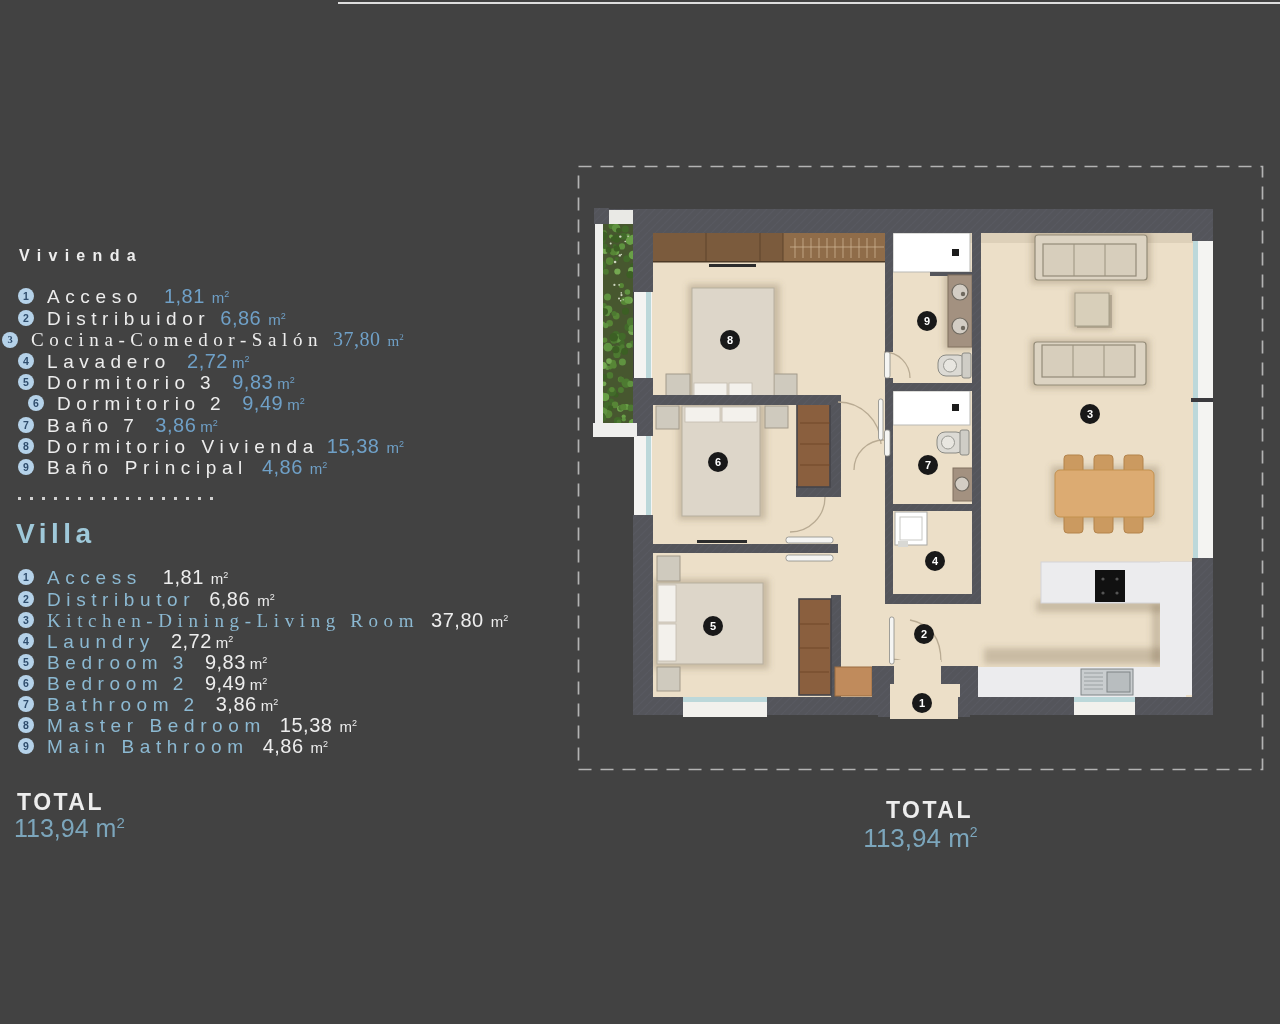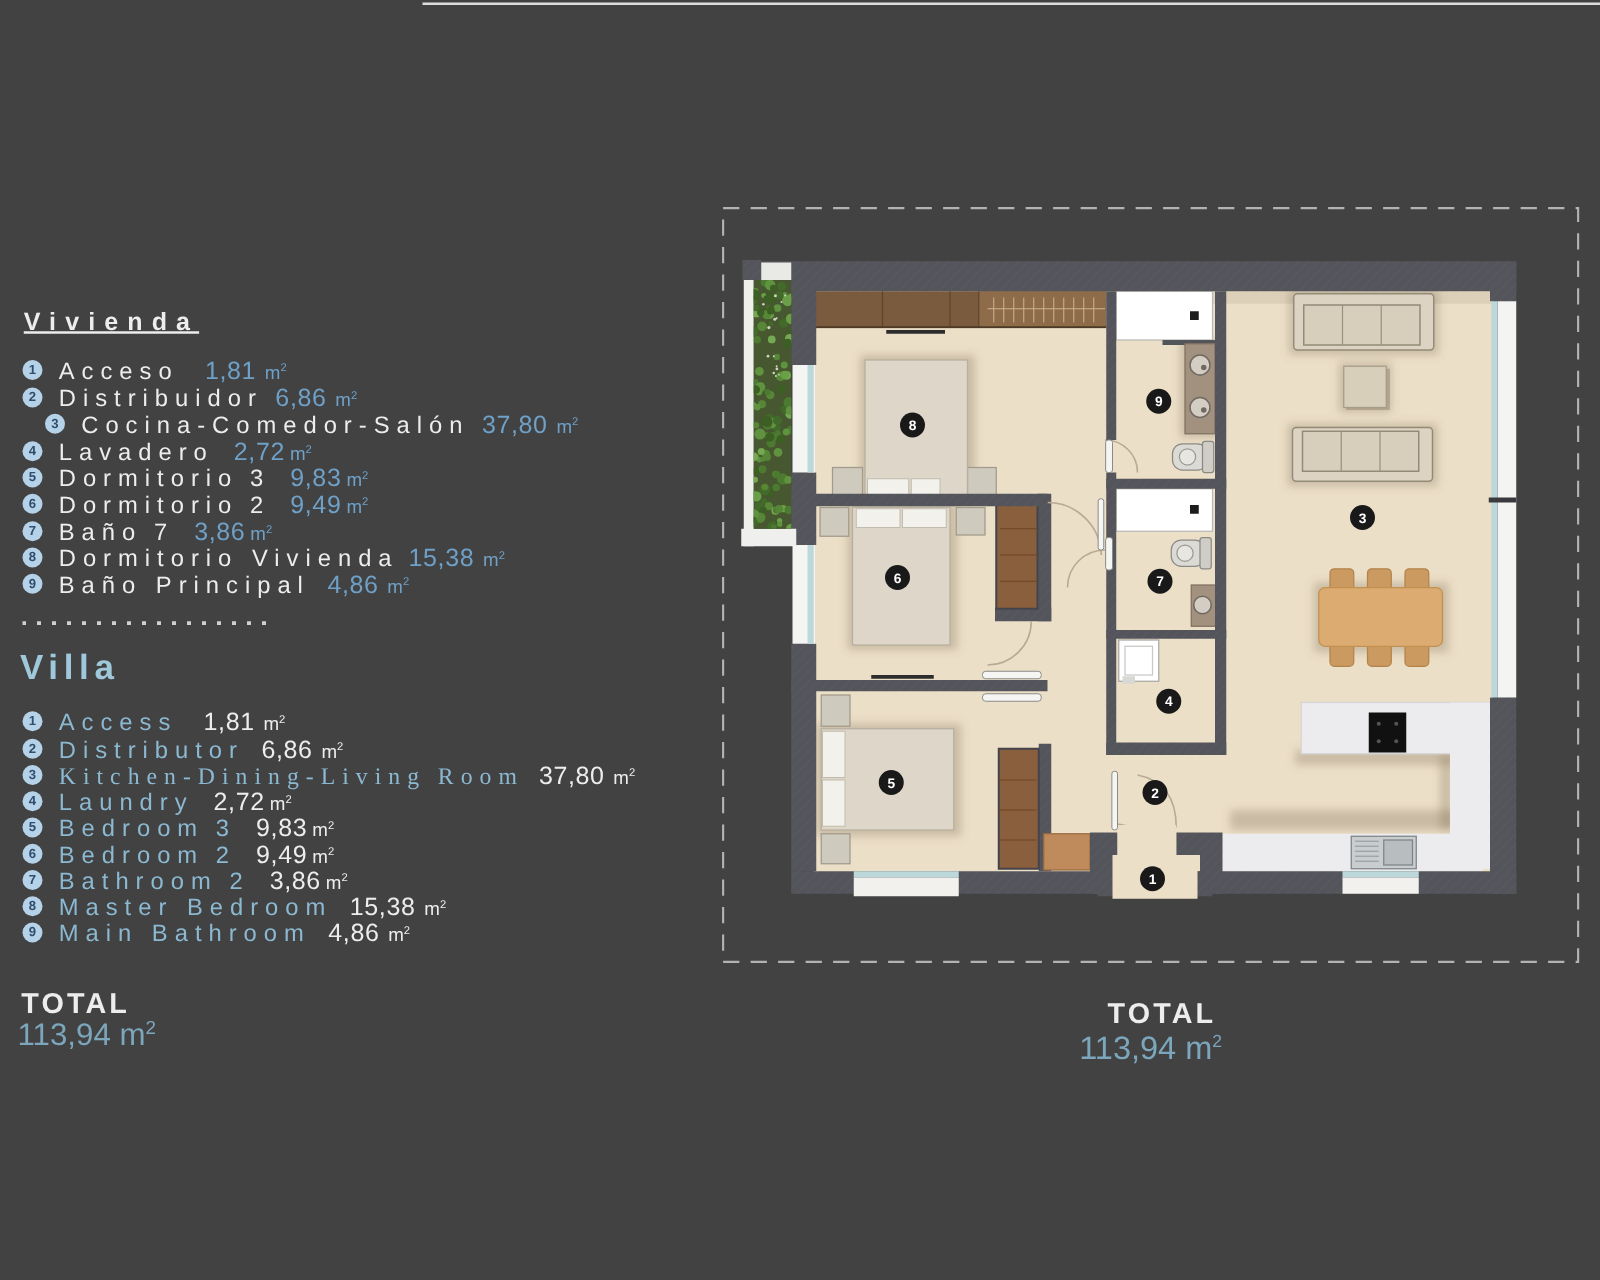--- a/index.html
+++ b/index.html
@@ -26,27 +26,27 @@
   .tot1v{position:absolute;left:14px;top:814px;font-size:25px;color:#7ca6bc;}
   .tot1v sup{font-size:15px;}
   .tot2{position:absolute;left:580px;top:797px;width:699px;text-align:center;font-size:23px;font-weight:bold;color:#ededed;letter-spacing:2.5px;}
   .tot2v{position:absolute;left:578px;top:823px;width:685px;text-align:center;font-size:26px;color:#7ca6bc;}
   .tot2v sup{font-size:14px;}
 </style>
 </head>
 <body>
 <div class="topline"></div>
 
-<div class="h1 w" style="left:19px;top:247px;font-size:20px;letter-spacing:7.3px;text-decoration:underline;">Vivienda</div>
+<div class="h1 w" style="left:19px;top:247px;font-size:16px;letter-spacing:7.3px;">Vivienda</div>
 <div class="row" style="left:18px;top:283px;"><span class="num">1</span><span class="lab w" style="margin-left:13px;">Acceso</span><span class="val b" style="margin-left:21px;">1,81</span><span class="un b" style="margin-left:7px;">m<sup>2</sup></span></div>
 <div class="row" style="left:18px;top:305px;"><span class="num">2</span><span class="lab w" style="margin-left:13px;">Distribuidor</span><span class="val b" style="margin-left:10px;">6,86</span><span class="un b" style="margin-left:7px;">m<sup>2</sup></span></div>
-<div class="row" style="left:36px;top:326px;"><span class="num">3</span><span class="lab w" style="margin-left:13px;">Cocina-Comedor-Salón</span><span class="val b" style="margin-left:10px;">37,80</span><span class="un b" style="margin-left:7px;">m<sup>2</sup></span></div>
+<div class="row" style="left:2px;top:326px;font-family:Liberation Serif, serif;"><span class="num">3</span><span class="lab w" style="margin-left:13px;">Cocina-Comedor-Salón</span><span class="val b" style="margin-left:10px;">37,80</span><span class="un b" style="margin-left:7px;">m<sup>2</sup></span></div>
 <div class="row" style="left:18px;top:348px;"><span class="num">4</span><span class="lab w" style="margin-left:13px;">Lavadero</span><span class="val b" style="margin-left:16px;">2,72</span><span class="un b" style="margin-left:4px;">m<sup>2</sup></span></div>
 <div class="row" style="left:18px;top:369px;"><span class="num">5</span><span class="lab w" style="margin-left:13px;">Dormitorio 3</span><span class="val b" style="margin-left:16px;">9,83</span><span class="un b" style="margin-left:4px;text-align:center;">m<sup>2</sup></span></div>
-<div class="row" style="left:18px;top:390px;"><span class="num">6</span><span class="lab w" style="margin-left:13px;">Dormitorio 2</span><span class="val b" style="margin-left:16px;">9,49</span><span class="un b" style="margin-left:4px;">m<sup>2</sup></span></div>
+<div class="row" style="left:28px;top:390px;"><span class="num">6</span><span class="lab w" style="margin-left:13px;">Dormitorio 2</span><span class="val b" style="margin-left:16px;">9,49</span><span class="un b" style="margin-left:4px;">m<sup>2</sup></span></div>
 <div class="row" style="left:18px;top:412px;"><span class="num">7</span><span class="lab w" style="margin-left:13px;">Baño 7</span><span class="val b" style="margin-left:16px;">3,86</span><span class="un b" style="margin-left:4px;">m<sup>2</sup></span></div>
 <div class="row" style="left:18px;top:433px;"><span class="num">8</span><span class="lab w" style="margin-left:13px;">Dormitorio Vivienda</span><span class="val b" style="margin-left:8px;">15,38</span><span class="un b" style="margin-left:7px;">m<sup>2</sup></span></div>
 <div class="row" style="left:18px;top:454px;"><span class="num">9</span><span class="lab w" style="margin-left:13px;">Baño Principal</span><span class="val b" style="margin-left:14px;">4,86</span><span class="un b" style="margin-left:7px;">m<sup>2</sup></span></div>
 
 <div class="dots"></div>
 
 <div class="h1" style="left:16px;top:518px;font-size:28px;letter-spacing:4.5px;color:#9fc9da;">Villa</div>
 <div class="row" style="left:18px;top:564px;"><span class="num">1</span><span class="lab vb" style="margin-left:13px;">Access</span><span class="val w" style="margin-left:21px;">1,81</span><span class="un w" style="margin-left:7px;">m<sup>2</sup></span></div>
 <div class="row" style="left:18px;top:586px;"><span class="num">2</span><span class="lab vb" style="margin-left:13px;">Distributor</span><span class="val w" style="margin-left:14px;">6,86</span><span class="un w" style="margin-left:7px;">m<sup>2</sup></span></div>
 <div class="row" style="left:18px;top:607px;"><span class="num">3</span><span class="lab vb" style="margin-left:13px;font-family:Liberation Serif, serif;">Kitchen-Dining-Living Room</span><span class="val w" style="margin-left:12px;">37,80</span><span class="un w" style="margin-left:7px;">m<sup>2</sup></span></div>

